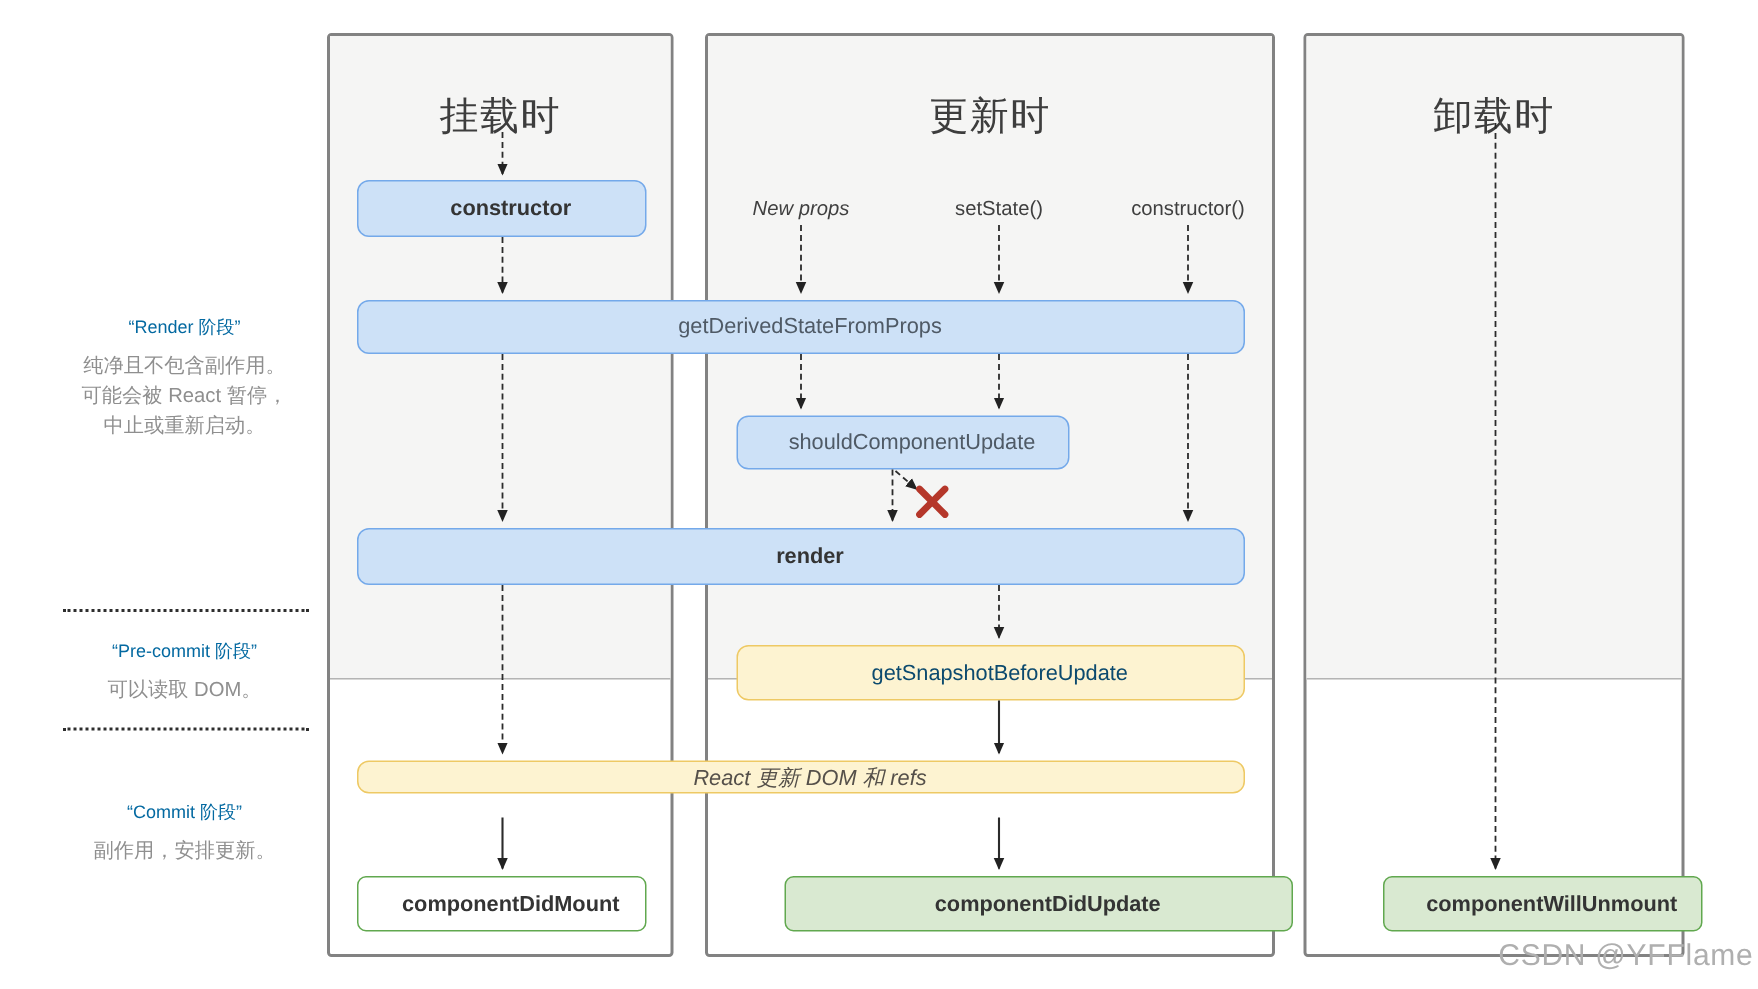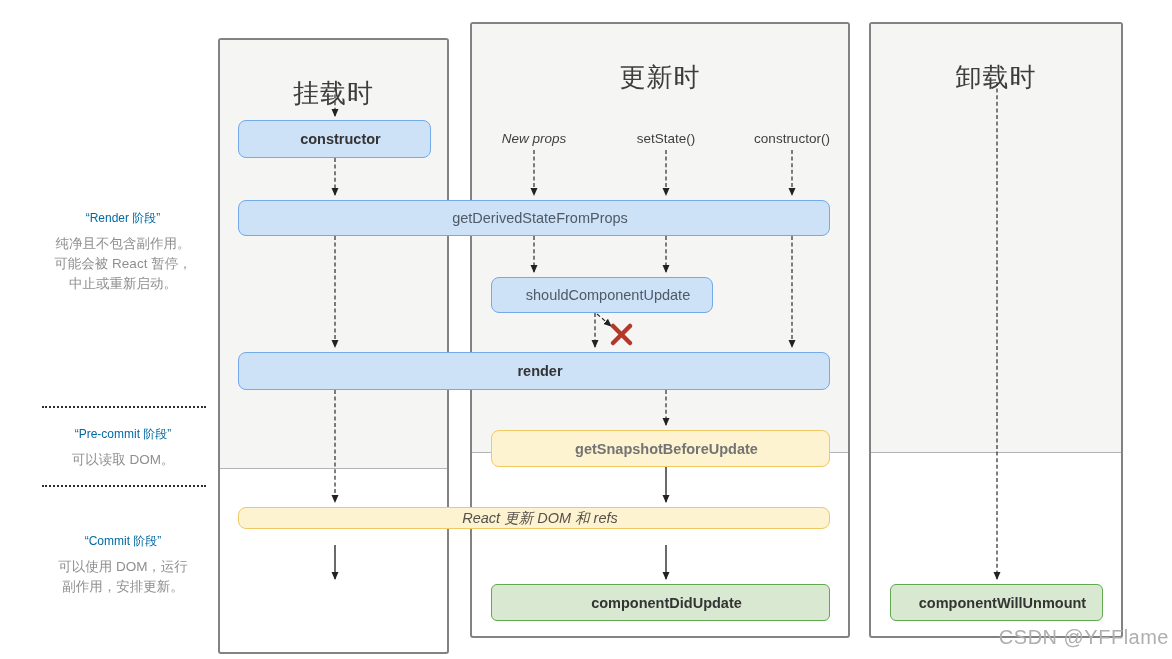--- a/index.html
+++ b/index.html
@@ -31,25 +31,25 @@
     white-space:nowrap;z-index:3;
   }
   .italic{font-style:italic;}
   
   .node{
     position:absolute;box-sizing:border-box;border-radius:8px;display:flex;
     align-items:center;justify-content:center;font-size:14.5px;white-space:nowrap;z-index:3;padding-left:12px;
   }
   .blue{background:var(--blue-fill,#cde1f7);border:1.5px solid var(--blue-border,#74a9ea);}
   .yellow{background:var(--yellow-fill,#fdf3d1);border:1.5px solid var(--yellow-border,#eec964);}
-  .green{background:var(--green-fill,#d9e9d1);border:1.5px solid var(--green-border,#61a84f);border-radius:6px;}
+  .green{background:var(--green-fill,#d9e9d1);border:1.5px solid var(--green-border,#61a84f);border-radius:6px;margin-left:32px;}
   .green-outline{background:#ffffff;border:1.5px solid var(--green-border,#61a84f);border-radius:6px;}
   .bold{font-weight:bold;color:#343434;}
   .lite-blue{color:#4f5a66;font-weight:400;}
-  .lite-yellow{color:#737373;font-weight:700;}
+  .lite-yellow{color:#0c4a6e;font-weight:400;}
   .node.italic{color:#55504a;}
   
   #arrows{position:absolute;left:0;top:0;z-index:4;pointer-events:none;}
   .dash{stroke:var(--arrow,#2b2b2b);stroke-width:1.2;stroke-dasharray:4 2.6;fill:none;}
   .solid{stroke:var(--arrow,#2b2b2b);stroke-width:1.4;fill:none;}
   .xmark{stroke:var(--accent-red,#b5372a);stroke-width:4.5;stroke-linecap:round;}
   
   .watermark{
     position:absolute;right:3px;top:626px;font-size:20px;color:var(--watermark,#afafaf);
     letter-spacing:0.5px;z-index:5;
@@ -71,25 +71,24 @@
 
   <div class="phase" style="top:426px">
     <div class="phase-title">“Pre-commit 阶段”</div>
     <div class="phase-line">可以读取 DOM。</div>
   </div>
 
   <div class="dotted" style="top:485px"></div>
 
   <div class="phase" style="top:533px">
     <div class="phase-title">“Commit 阶段”</div>
-    <div class="phase-line">可以使用 DOM，运行</div>
     <div class="phase-line">副作用，安排更新。</div>
   </div>
 
-  <div class="panel" style="left:218px;top:38px;width:231px;height:616px">
+  <div class="panel" style="left:218px;top:22px;width:231px;height:616px">
     <div class="panel-gray" style="height:428px"></div>
     <div class="panel-title">挂载时</div>
   </div>
 
   <div class="panel" style="left:470px;top:22px;width:380px;height:616px">
     <div class="panel-gray" style="height:428px"></div>
     <div class="panel-title">更新时</div>
   </div>
 
   <div class="panel" style="left:869px;top:22px;width:254px;height:616px">
@@ -106,20 +105,21 @@
   <div class="node blue lite-blue" style="left:238px;top:200px;width:592px;height:36px">getDerivedStateFromProps</div>
 
   <div class="node blue lite-blue" style="left:491px;top:277px;width:222px;height:36px">shouldComponentUpdate</div>
 
   <div class="node blue bold" style="left:238px;top:352px;width:592px;height:38px">render</div>
 
   <div class="node yellow lite-yellow" style="left:491px;top:430px;width:339px;height:37px">getSnapshotBeforeUpdate</div>
 
   <div class="node yellow italic" style="left:238px;top:507px;width:592px;height:22px">React 更新 DOM 和 refs</div>
 
+  <div class="node green-outline bold" style="left:238px;top:584px;width:193px;height:37px">componentDidMount</div>
 
   <div class="node green bold" style="left:491px;top:584px;width:339px;height:37px">componentDidUpdate</div>
 
   <div class="node green bold" style="left:890px;top:584px;width:213px;height:37px">componentWillUnmount</div>
 
   <svg id="arrows" width="1172" height="659" viewBox="0 0 1172 659">
     <defs>
       <marker id="ah" markerUnits="userSpaceOnUse" markerWidth="9" markerHeight="9" refX="7" refY="4.5" orient="auto">
         <path d="M0,1 L8,4.5 L0,8 Z" fill="#222222"></path>
       </marker>

